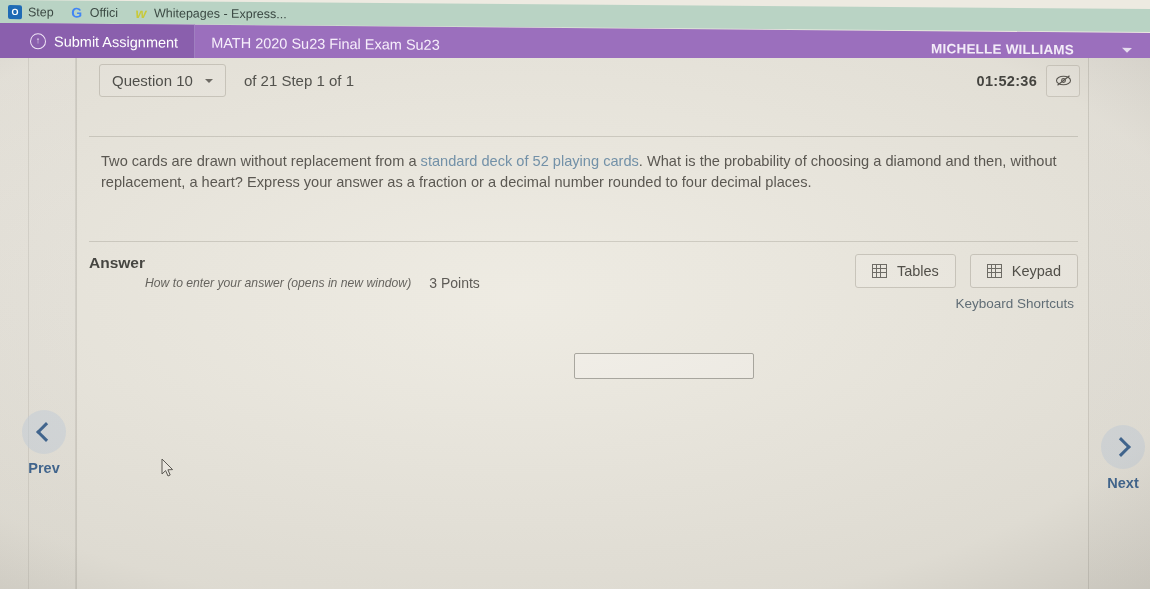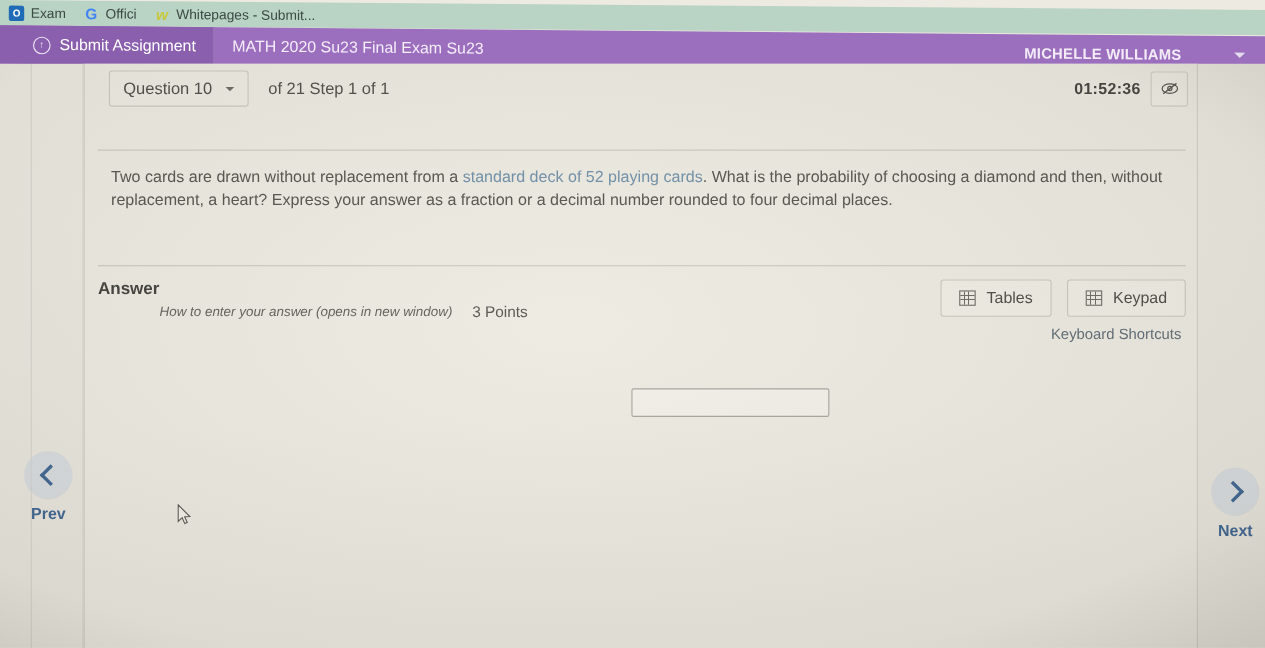--- a/index.html
+++ b/index.html
@@ -282,29 +282,29 @@
   }
 </style>
 </head>
 <body>
 
 <div id="screen">
 
   <div id="bookmarkbar">
     <div class="bm">
       <span class="bm-ico ico-mail">O</span>
-      <span>Exam</span>
+      <span>Step</span>
     </div>
     <div class="bm">
       <span class="bm-ico ico-google">G</span>
       <span>Offici</span>
     </div>
     <div class="bm">
       <span class="bm-ico ico-wp">w</span>
-      <span>Whitepages - Submit...</span>
+      <span>Whitepages - Express...</span>
     </div>
   </div>
 
   <div id="appheader">
     <div id="submit-assign">
       <span class="circ-up">↑</span>
       <span>Submit Assignment</span>
     </div>
     <div id="course-title">
       <span>MATH 2020 Su23 Final Exam Su23</span>

